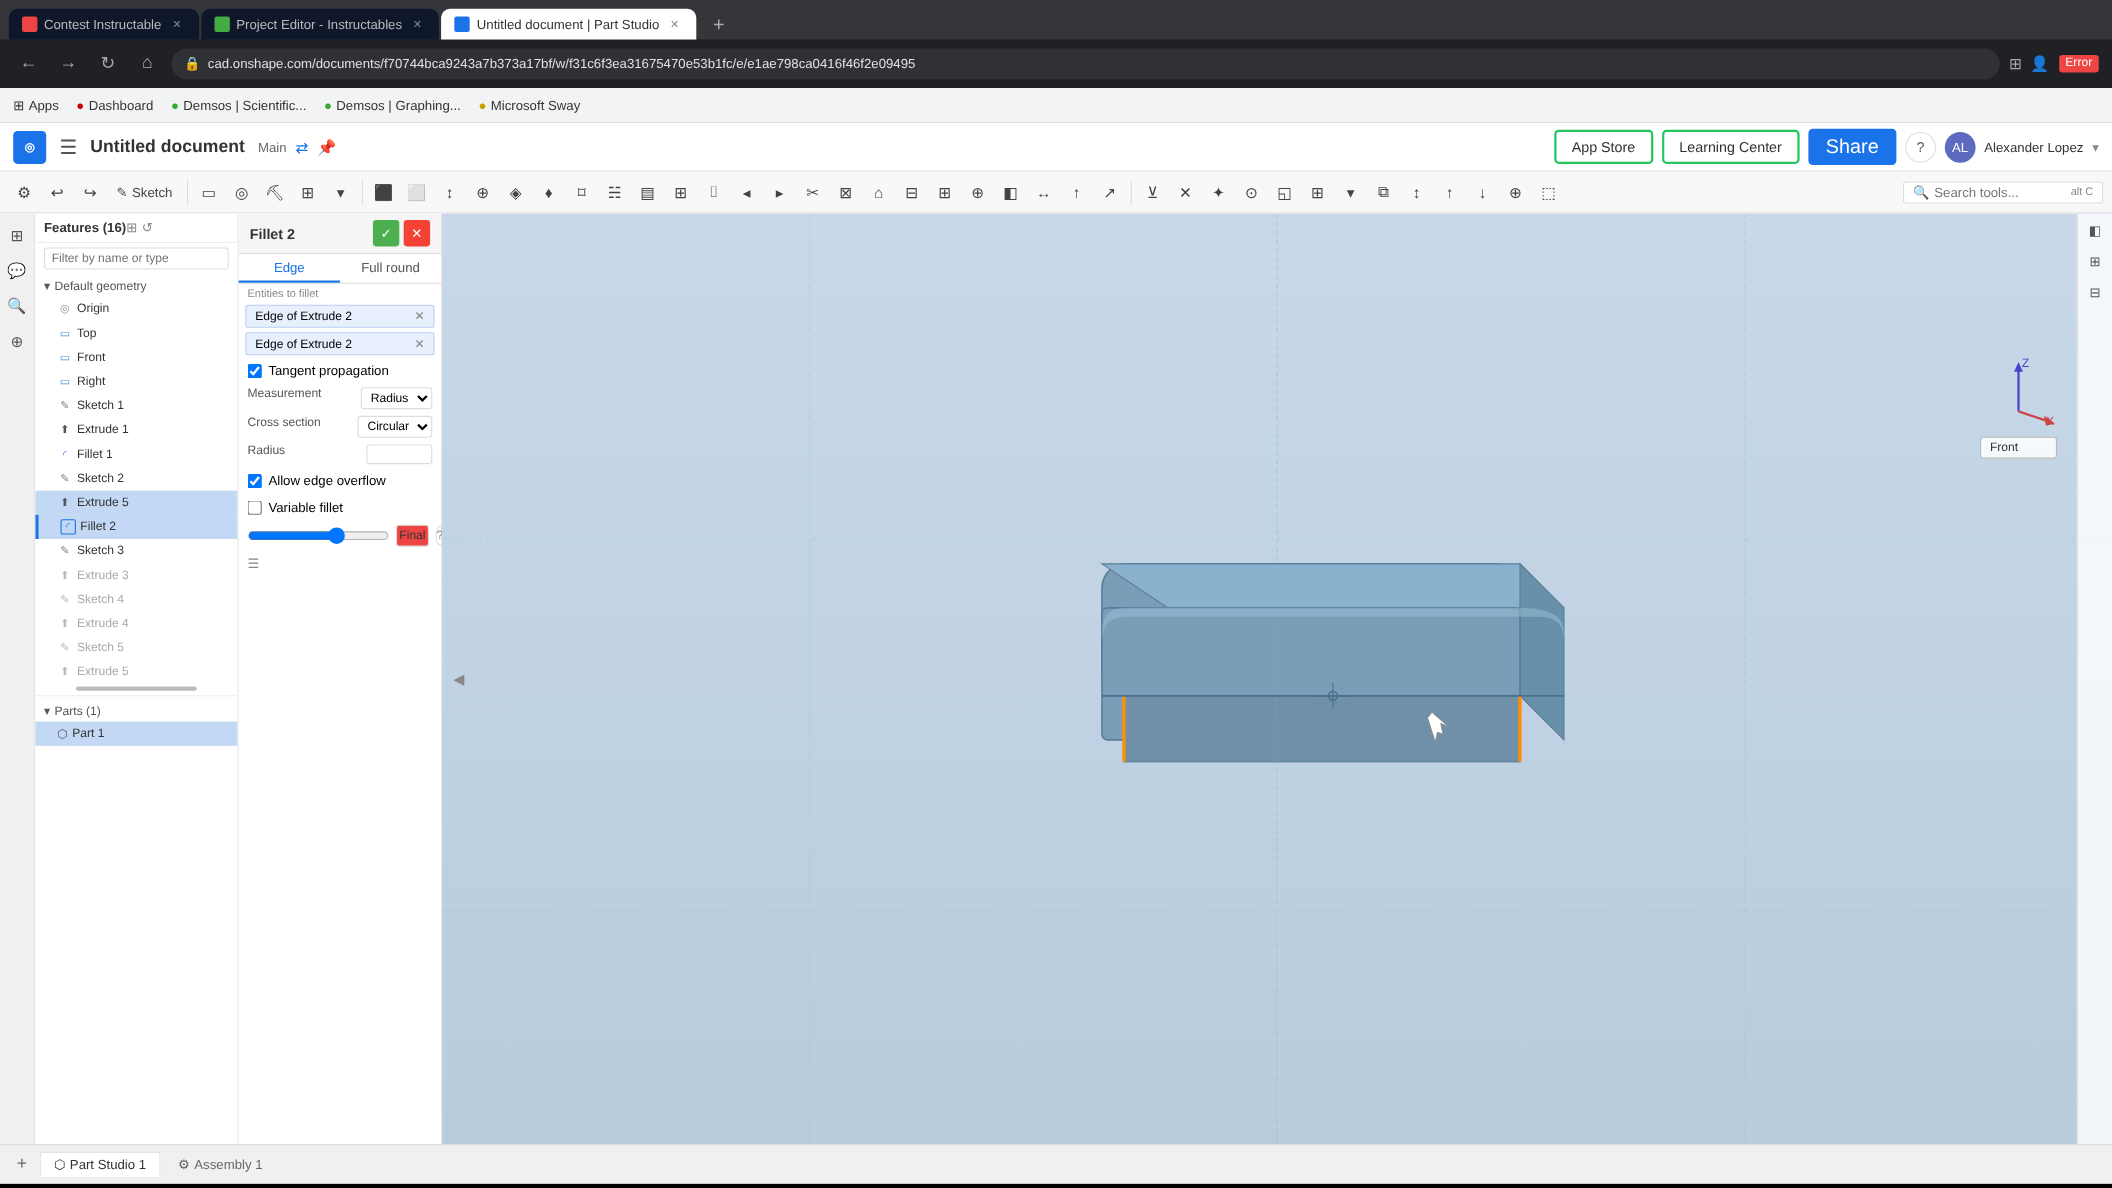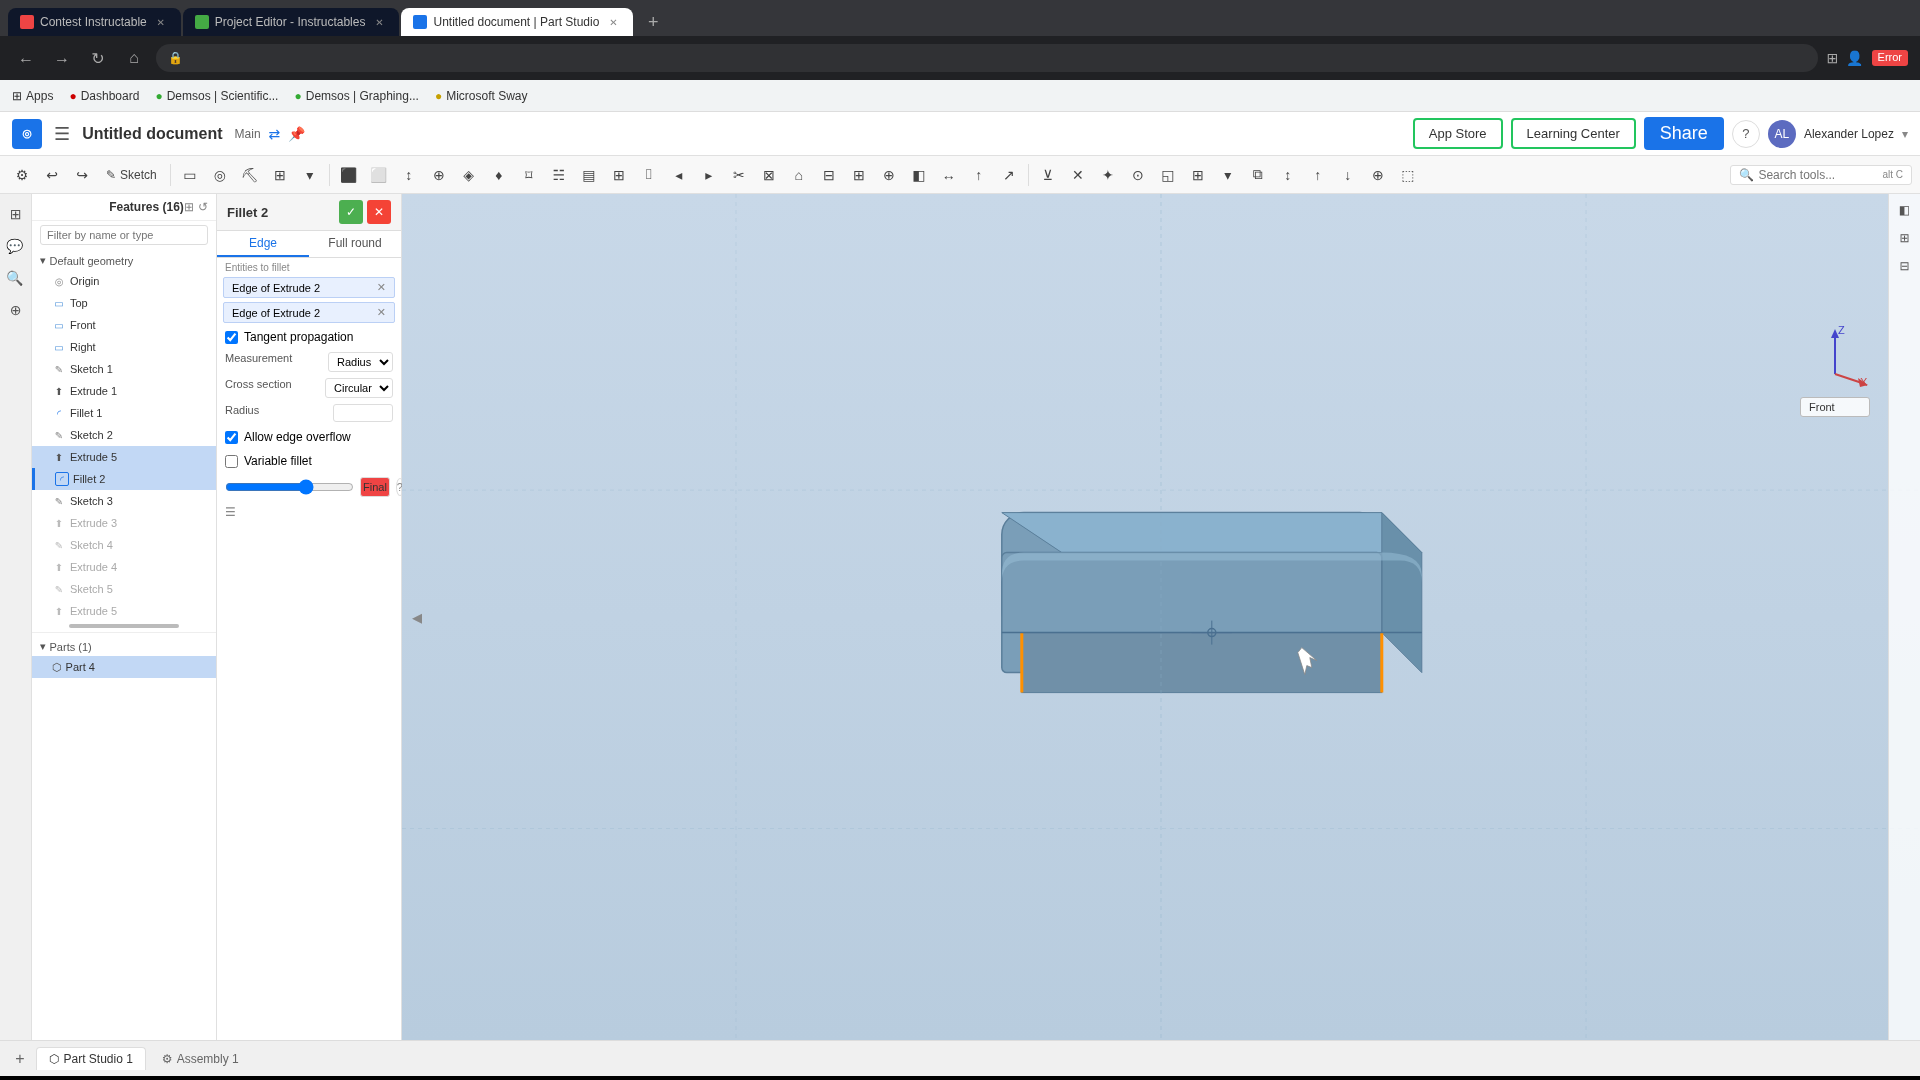--- a/index.html
+++ b/index.html
@@ -56,21 +56,21 @@
 
     
     .main-layout { display: flex; flex: 1; overflow: hidden; }
 
     
     .left-icon-bar { width: 32px; background: #f0f0f0; border-right: 1px solid #e0e0e0; display: flex; flex-direction: column; align-items: center; padding: 8px 0; gap: 8px; }
     .icon-bar-btn { width: 24px; height: 24px; display: flex; align-items: center; justify-content: center; border-radius: 3px; cursor: pointer; color: #555; font-size: 14px; }
 
     
     .feature-tree { width: 185px; background: #fff; border-right: 1px solid #e0e0e0; display: flex; flex-direction: column; overflow: hidden; }
-    .feature-tree-header { display: flex; align-items: center; justify-content: flex-end; padding: 6px 8px; border-bottom: 1px solid #eee; }
+    .feature-tree-header { display: flex; align-items: center; justify-content: flex-start; padding: 6px 8px; border-bottom: 1px solid #eee; }
     .feature-count { font-size: 12px; font-weight: 600; color: #333; }
     .feature-tree-icons { display: flex; gap: 4px; }
     .feature-filter { padding: 4px 8px; }
     .feature-filter input { width: 100%; border: 1px solid #ddd; border-radius: 3px; padding: 3px 6px; font-size: 11px; outline: none; }
     .feature-list { flex: 1; overflow-y: auto; padding: 2px 0; }
     .feature-group-header { display: flex; align-items: center; gap: 4px; padding: 3px 8px; font-size: 11px; color: #555; cursor: pointer; }
     .feature-item { display: flex; align-items: center; gap: 4px; padding: 2px 8px 2px 20px; font-size: 11px; color: #333; cursor: pointer; height: 22px; }
     .feature-item.active { background: #c2d8f5; }
     .feature-item.disabled { color: #aaa; }
     .feature-icon { width: 14px; height: 14px; display: flex; align-items: center; justify-content: center; font-size: 10px; flex-shrink: 0; }
@@ -161,20 +161,21 @@
     <div class="new-tab-btn">+</div>
   </div>
 
   <div class="address-bar">
     <div class="nav-btn">←</div>
     <div class="nav-btn">→</div>
     <div class="nav-btn">↻</div>
     <div class="nav-btn">⌂</div>
     <div class="url-bar">
       <span style="color:#888;margin-right:6px;font-size:12px;">🔒</span>
+      <span style="font-size:12px;">cad.onshape.com/documents/f70744bca9243a7b373a17bf/w/f31c6f3ea31675470e53b1fc/e/e1ae798ca0416f46f2e09495</span>
     </div>
     <div class="addr-icons">
       <span style="cursor:pointer;">⊞</span>
       <span style="cursor:pointer;">👤</span>
       <span style="background:#e44;color:#fff;padding:1px 6px;border-radius:3px;font-size:11px;">Error</span>
     </div>
   </div>
 
   <div class="bookmarks-bar">
     <div class="bookmark-item">
@@ -378,21 +379,21 @@
           <div style="width:60%;height:4px;background:#bbb;border-radius:2px;margin:2px auto;"></div>
         </div>
 
         <div class="parts-section">
           <div class="parts-header">
             <span>▾</span>
             <span>Parts (1)</span>
           </div>
           <div class="part-item">
             <span style="color:#555;">⬡</span>
-            <span>Part 4</span>
+            <span>Part 1</span>
           </div>
         </div>
       </div>
     </div>
 
     <div class="fillet-panel">
       <div class="fillet-header">
         <span class="fillet-title">Fillet 2</span>
         <div class="fillet-header-btns">
           <div class="fillet-ok">✓</div>

